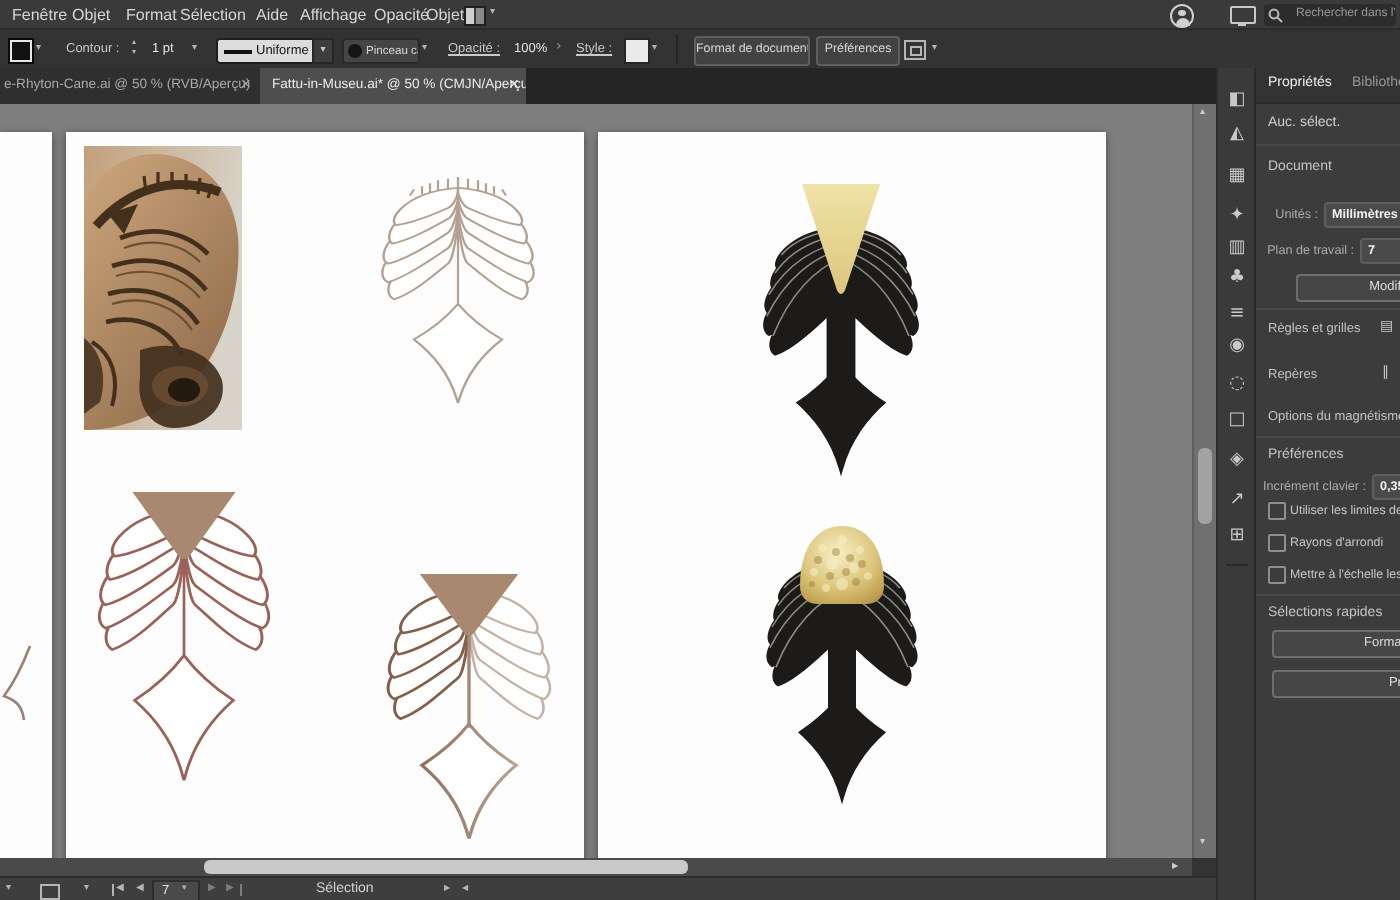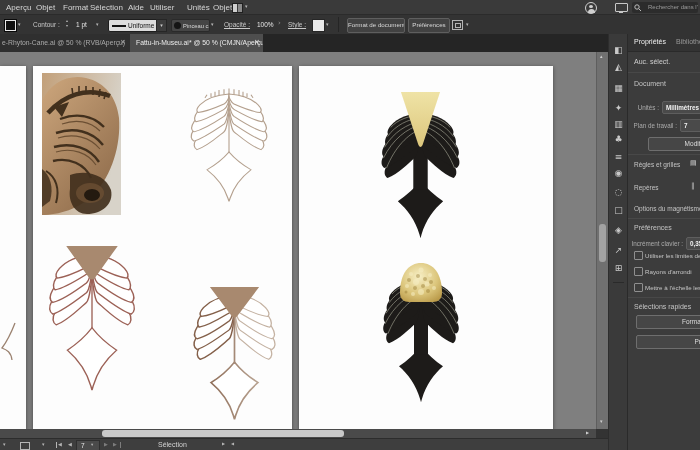--- a/index.html
+++ b/index.html
@@ -140,27 +140,27 @@
     <linearGradient id="photoObj" x1="0.2" y1="0" x2="0.9" y2="1">
       <stop offset="0" stop-color="#c7a178"></stop>
       <stop offset="1" stop-color="#8a6747"></stop>
     </linearGradient>
   </defs>
 </svg>
 
 <div id="app">
 
   <div class="abs" id="menubar">
-    <span class="menu-item" style="left:6px">Aperçu</span>
+    <span class="menu-item" style="left:6px">Fenêtre</span>
     <span class="menu-item" style="left:36px">Objet</span>
     <span class="menu-item" style="left:63px">Format</span>
     <span class="menu-item" style="left:90px">Sélection</span>
     <span class="menu-item" style="left:128px">Aide</span>
-    <span class="menu-item" style="left:150px">Utiliser</span>
-    <span class="menu-item" style="left:187px">Unités</span>
+    <span class="menu-item" style="left:150px">Affichage</span>
+    <span class="menu-item" style="left:187px">Opacité</span>
     <span class="menu-item" style="left:213px">Objet</span>
     <div class="abs" id="ws-icon"></div>
     <span class="chev glyph" style="left:245px;top:4px">▾</span>
     <div class="abs" id="account-icon">
         <div class="head"></div>
         <div class="body"></div>
       </div>
     <div class="abs" id="monitor-icon"></div>
     <div class="abs" id="searchbox">
       <svg class="mag" width="8" height="8" viewBox="0 0 8 8">

